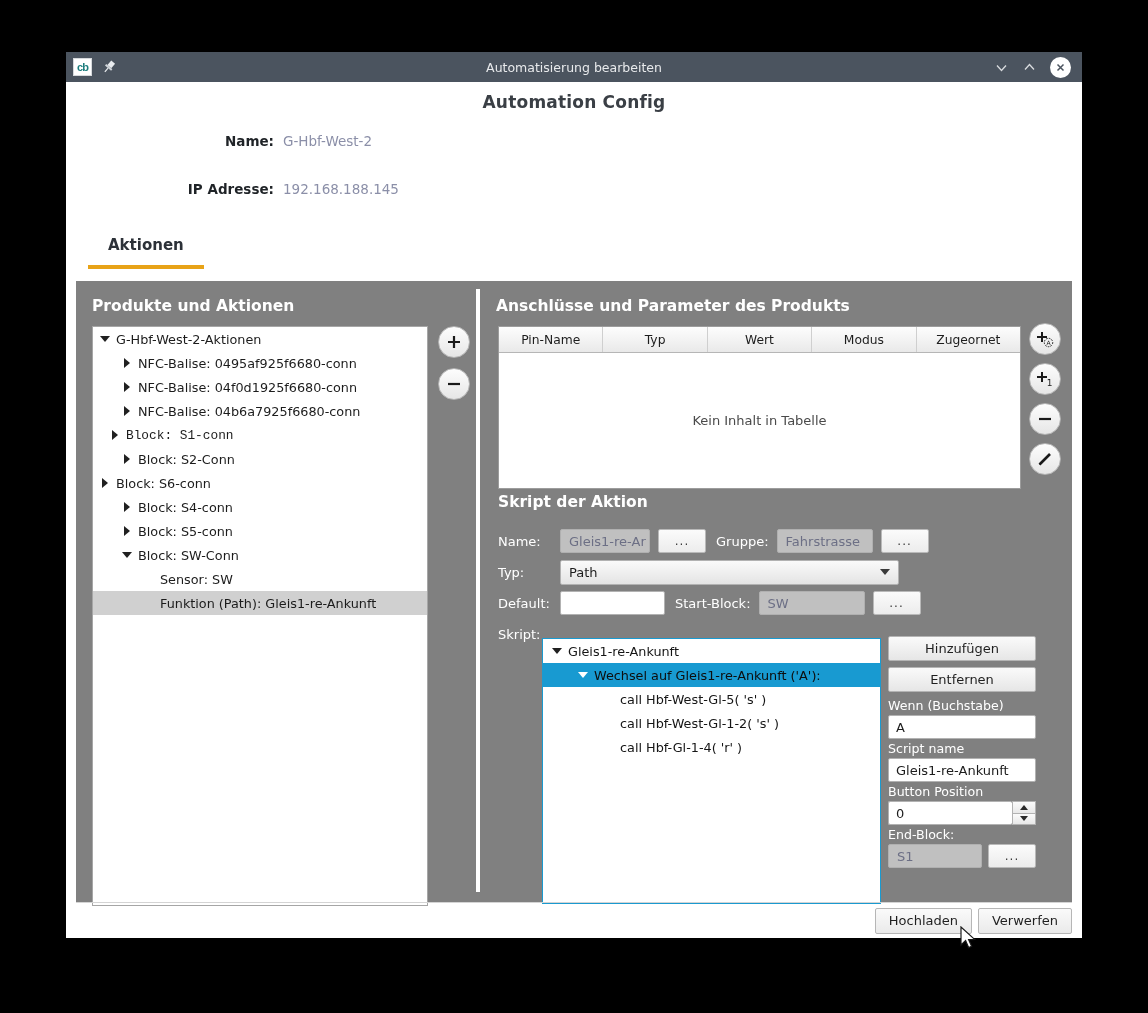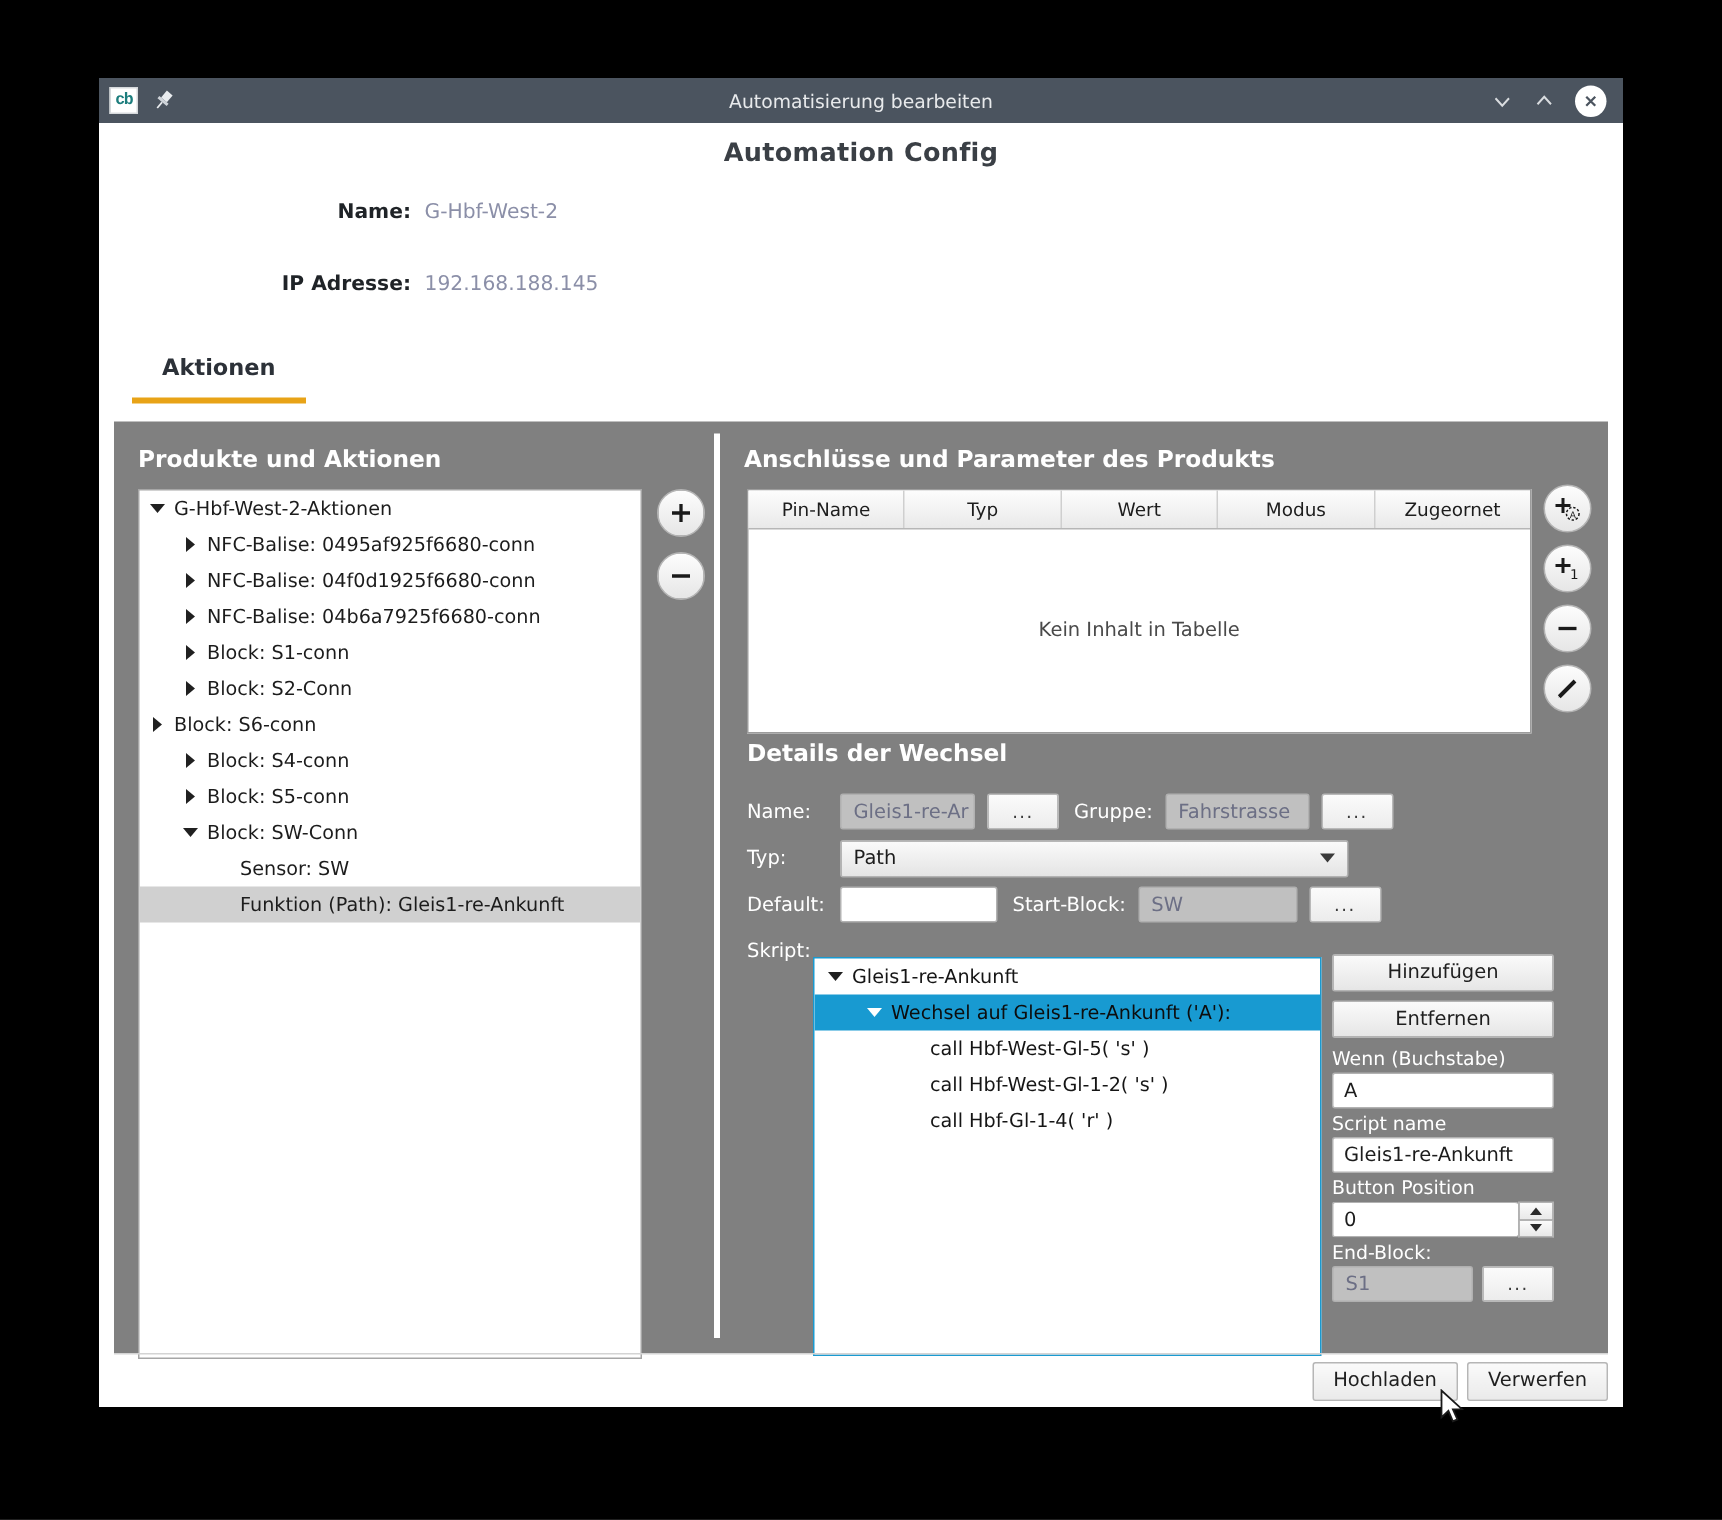--- a/index.html
+++ b/index.html
@@ -26,21 +26,21 @@
     color: #e8eaec;
     font-size: 12.5px;
   }
   .app-icon {
     width: 19px; height: 18px; margin-left: 7px;
     background: #ffffff;
     border: 1px solid #d6d9dc;
     display: flex; align-items: center; justify-content: center;
     font-size: 11px; font-weight: bold;
     color: #1c7d7d; letter-spacing: -1px;
-    font-family: Liberation Mono, monospace;
+    font-family: Liberation Sans, sans-serif;
   }
   .pin-icon {
     margin-left: 9px; width: 16px; height: 16px;
     position: relative;
   }
   .pin-icon svg { display: block; }
   .title-text {
     position: absolute; left: 0; right: 0; text-align: center;
     pointer-events: none;
   }
@@ -315,21 +315,21 @@
                 <span class="caret-right"></span>
               </span>
               <span style="margin-left: 4px;">NFC-Balise: 04f0d1925f6680-conn</span>
             </div>
             <div class="tree-row" style="padding-left: 26px;">
               <span class="tw">
                 <span class="caret-right"></span>
               </span>
               <span style="margin-left: 4px;">NFC-Balise: 04b6a7925f6680-conn</span>
             </div>
-            <div class="tree-row" style="padding-left: 26px;">
+            <div class="tree-row" style="padding-left: 14px; font-family: Liberation Mono, monospace;">
               <span class="tw">
                 <span class="caret-right"></span>
               </span>
               <span style="margin-left: 4px;">Block: S1-conn</span>
             </div>
             <div class="tree-row" style="padding-left: 26px;">
               <span class="tw">
                 <span class="caret-right"></span>
               </span>
               <span style="margin-left: 4px;">Block: S2-Conn</span>
@@ -418,21 +418,21 @@
               </svg>
           </div>
           <div class="rbtn">
             <svg width="18" height="18" viewBox="0 0 18 18">
                 <path d="M3.5 14.5 L14 4" stroke="#1a1a1a" stroke-width="2.6" fill="none"></path>
                 <path d="M3 15 L4.2 12.6 L5.4 13.8 Z" fill="#1a1a1a"></path>
               </svg>
           </div>
         </div>
 
-        <div class="details-title">Details der Wechsel</div>
+        <div class="details-title">Skript der Aktion</div>
 
         <div class="form">
 
           <div class="frow">
             <div class="flbl">Name:</div>
             <div class="ro-field" style="width:90px">Gleis1-re-Ar</div>
             <div class="dots-btn" style="margin-left:8px">...</div>
             <div class="flbl-in">Gruppe:</div>
             <div class="ro-field" style="width:96px">Fahrstrasse</div>
             <div class="dots-btn" style="margin-left:8px">...</div>

